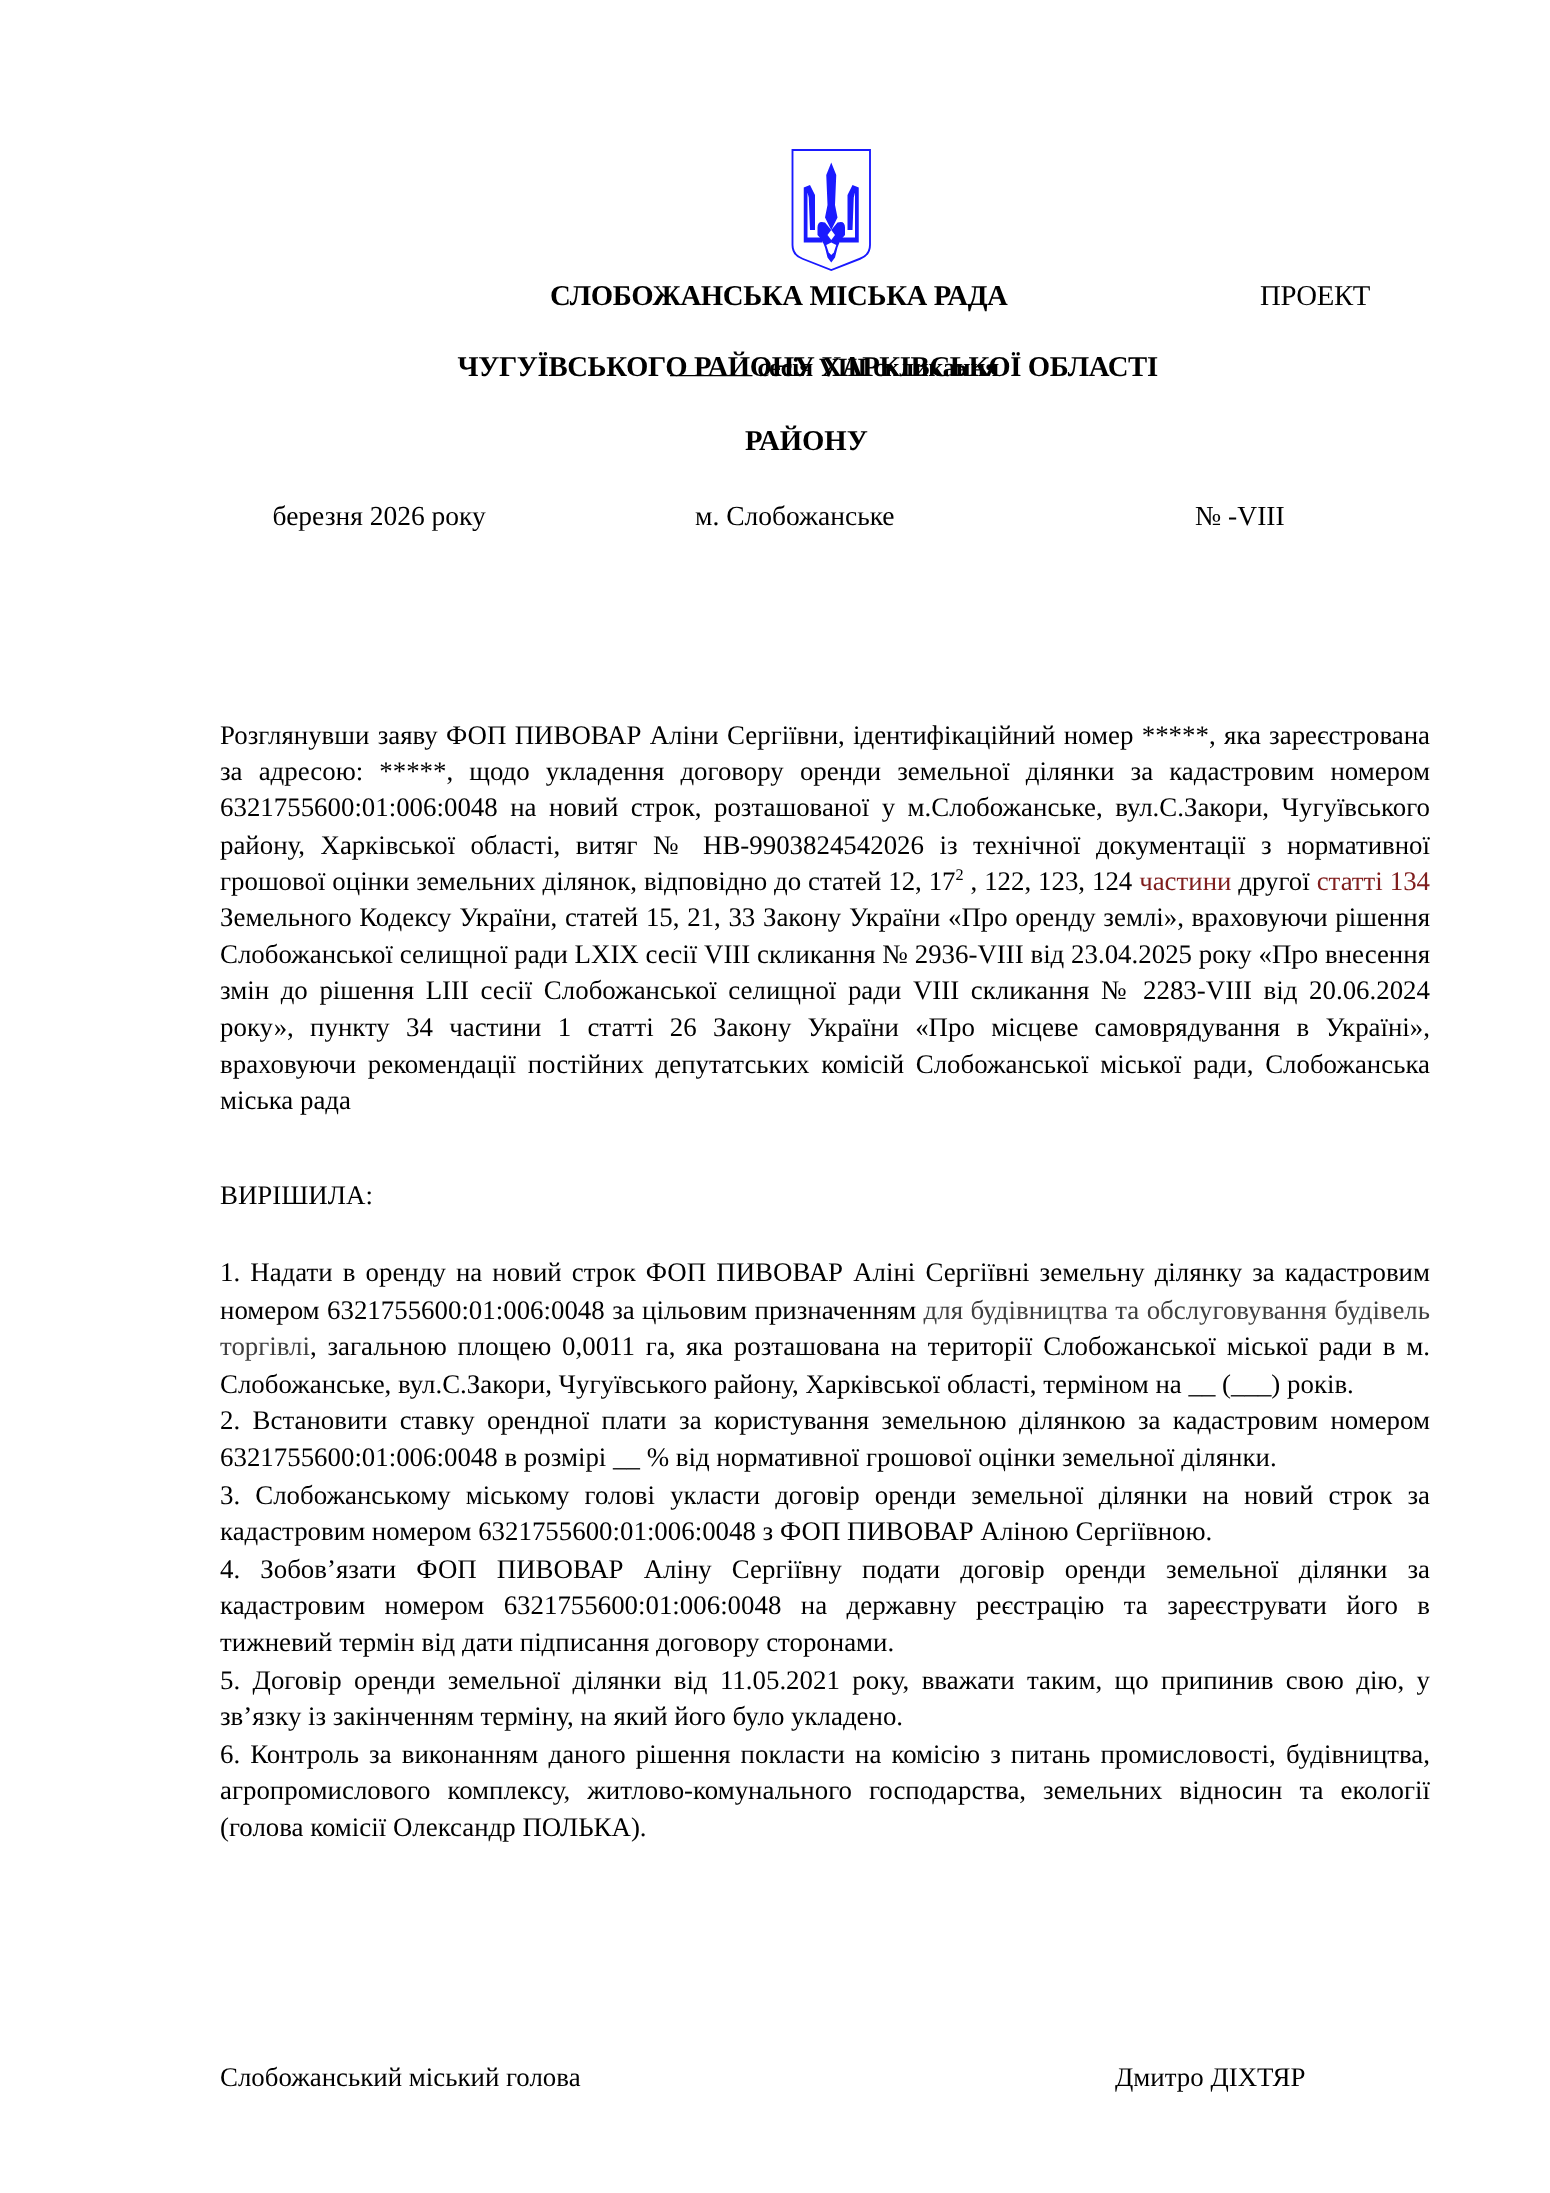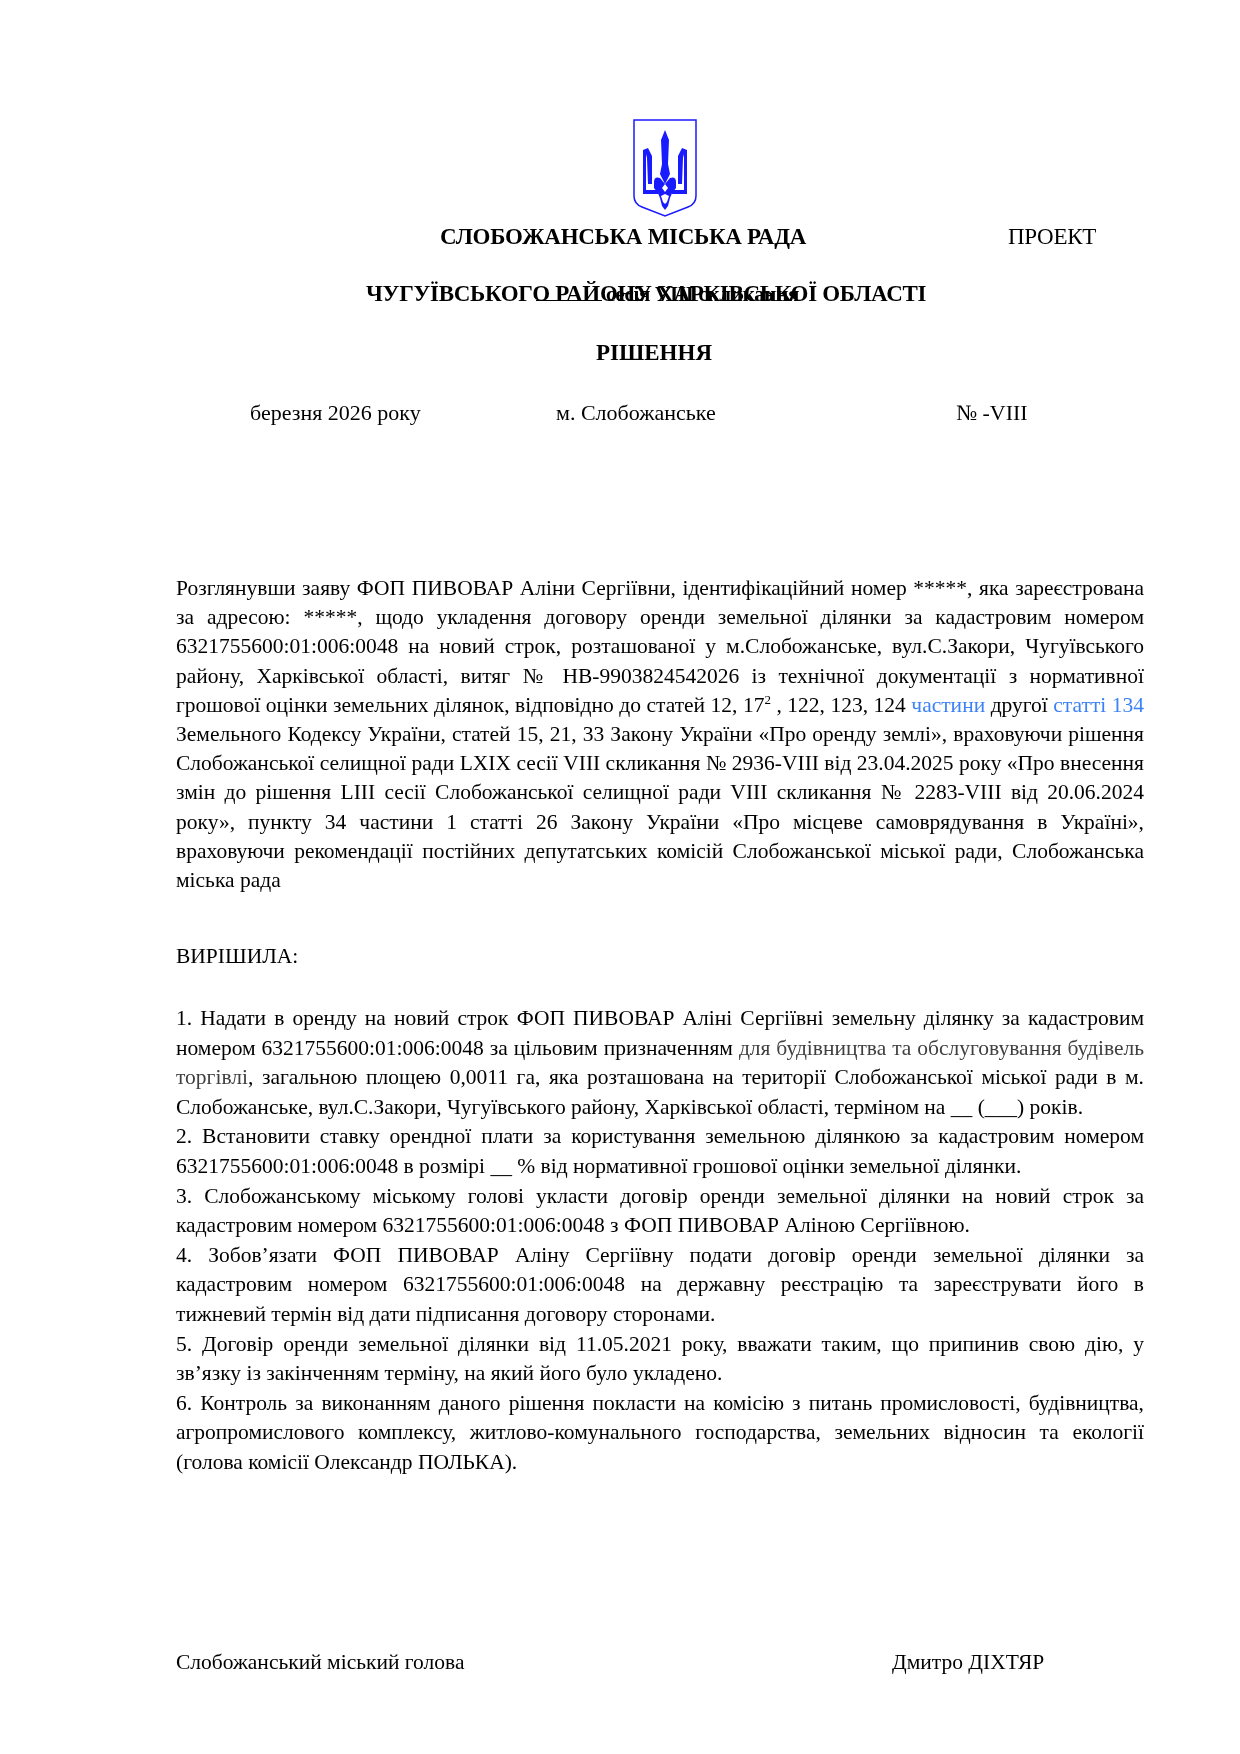--- a/index.html
+++ b/index.html
@@ -53,21 +53,21 @@
       top: 340px;
       font-weight: bold;
       font-size: 23px;
     }
     .meta {
       position: absolute;
       top: 400px;
       font-size: 22px;
       white-space: nowrap;
     }
-    .meta-date { left: 218px; margin-left: 32px; }
+    .meta-date { left: 218px; }
     .meta-city { left: 556px; }
     .meta-num { left: 916px; margin-left: 40px; }
     .subject {
       position: absolute;
       left: 176px;
       top: 462px;
       font-weight: bold;
       font-size: 21.5px;
       line-height: 29px;
     }
@@ -75,21 +75,21 @@
     .para {
       position: absolute;
       left: 176px;
       width: 968px;
       font-size: 21.5px;
       line-height: 29.2px;
       text-align: justify;
       text-align-last: left;
     }
     .preamble { top: 574px; }
-    .preamble .gray { color: #3b82f6; }
+    .preamble .gray { color: #7f1d1d; }
     .decided {
       position: absolute;
       left: 176px;
       top: 944px;
       font-size: 21.5px;
     }
     .items {
       position: absolute;
       left: 176px;
       top: 1004px;
@@ -137,21 +137,21 @@
     </g>
   </svg>
 
   <div class="hdr hdr-council">СЛОБОЖАНСЬКА МІСЬКА РАДА</div>
   <div class="hdr hdr-draft">ПРОЕКТ</div>
   <div class="hdr hdr-district">ЧУГУЇВСЬКОГО РАЙОНУ ХАРКІВСЬКОЇ ОБЛАСТІ</div>
   <div class="hdr hdr-session">
     <span class="blank"></span><span>сесія VIII скликання</span>
   </div>
 
-  <div class="title">РІШЕННЯ</div>
+  <div class="title">РАЙОНУ</div>
 
   <div class="meta meta-date">березня 2026 року</div>
   <div class="meta meta-city">м. Слобожанське</div>
   <div class="meta meta-num">№ -VIII</div>
 
 
   <div class="para preamble"><span> Розглянувши заяву ФОП ПИВОВАР Аліни Сергіївни, ідентифікаційний номер *****, яка зареєстрована за адресою: *****, щодо укладення договору оренди земельної ділянки за кадастровим номером 6321755600:01:006:0048 на новий строк, розташованої у м.Слобожанське, вул.С.Закори, Чугуївського району, Харківської області, витяг № НВ-9903824542026 із технічної документації з нормативної грошової оцінки земельних ділянок, відповідно до  статей 12, 17</span><sup>2</sup><span> , 122, 123, 124 </span><span class="gray">частини</span><span> другої </span><span class="gray">статті 134</span><span> Земельного Кодексу України, статей 15, 21, 33 Закону України «Про оренду землі», враховуючи рішення Слобожанської селищної ради LXIX сесії VIII скликання № 2936-VIII  від 23.04.2025 року «Про внесення змін до рішення LIII сесії Слобожанської селищної ради VIII скликання № 2283-VIII  від 20.06.2024 року», пункту 34 частини 1 статті 26 Закону України «Про місцеве самоврядування в Україні», враховуючи рекомендації постійних депутатських комісій Слобожанської міської ради, Слобожанська міська рада</span></div>
 
   <div class="decided">ВИРІШИЛА:</div>
 

